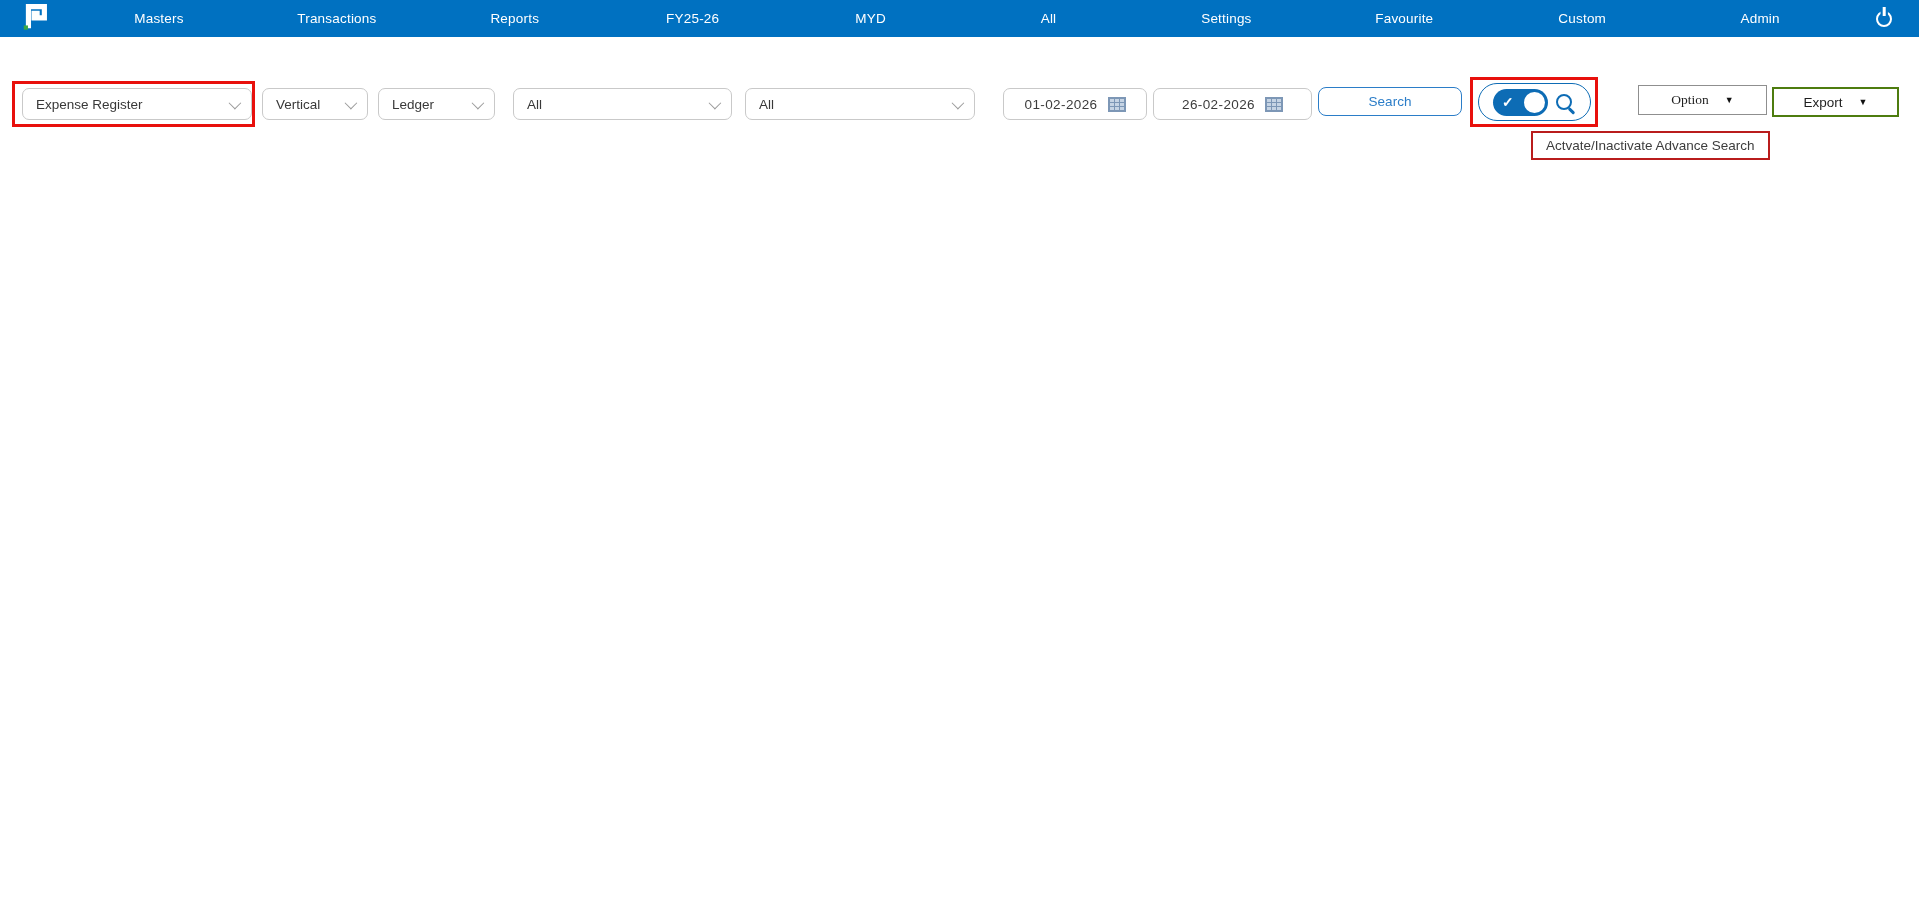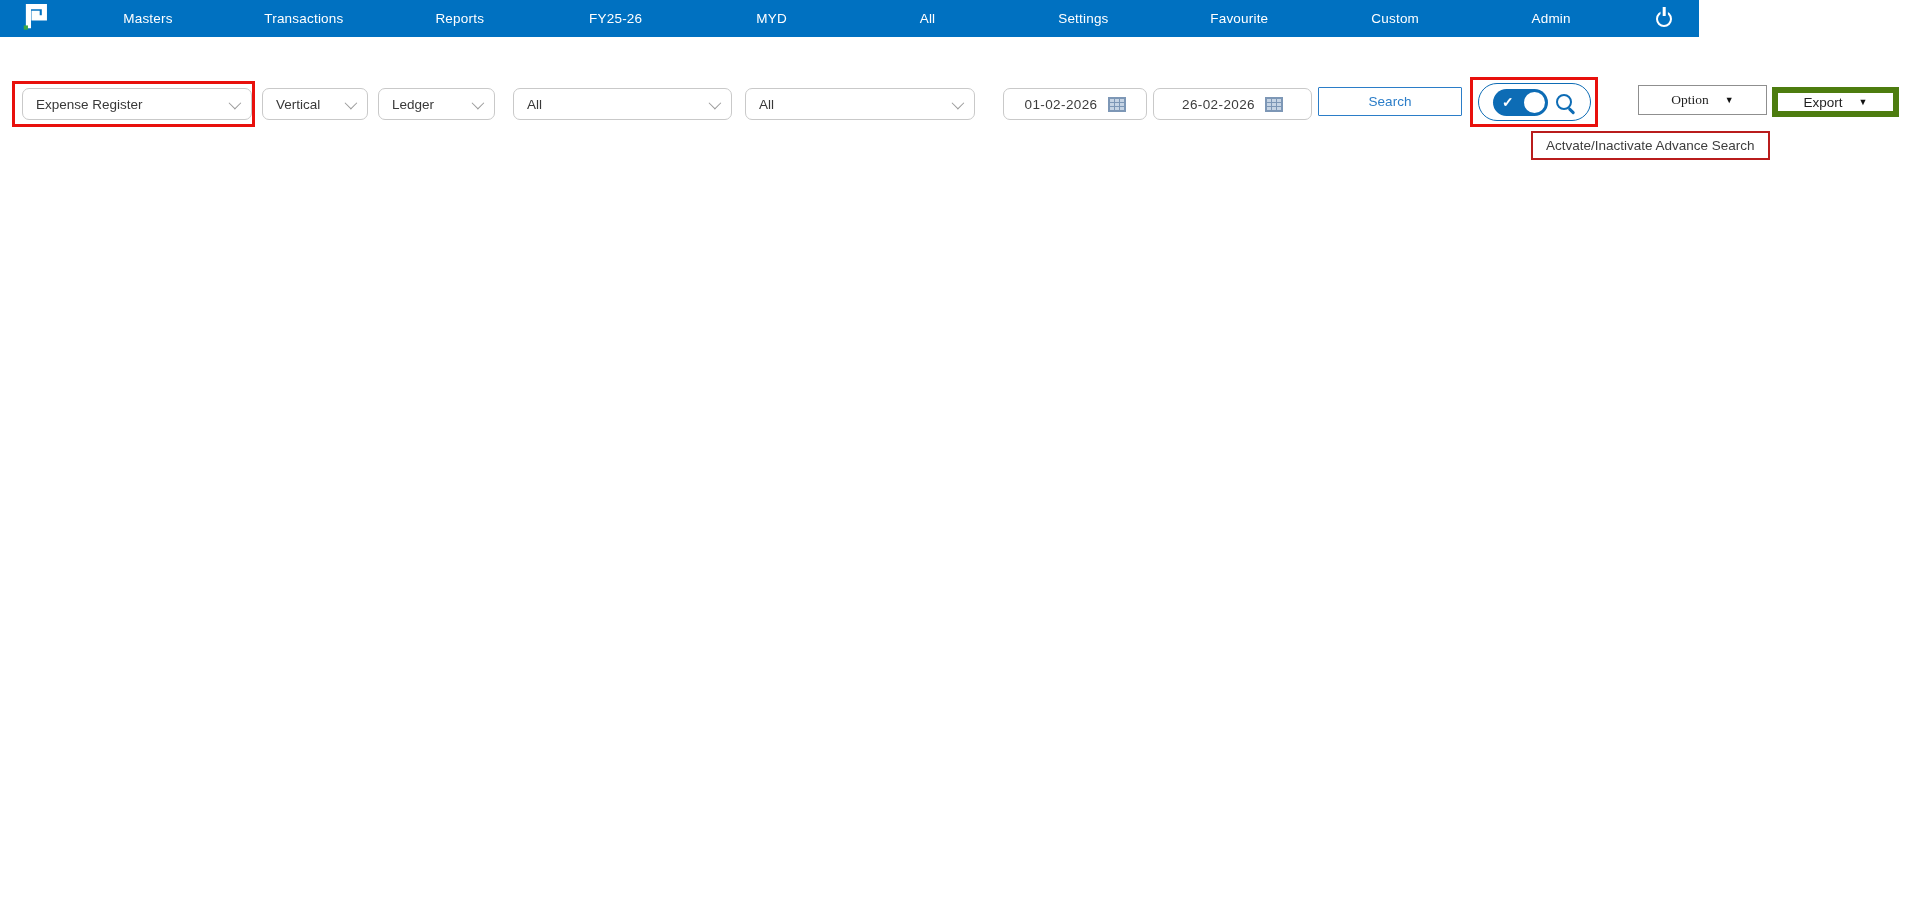--- a/index.html
+++ b/index.html
@@ -1,20 +1,20 @@
 <!DOCTYPE html>
 <html><head>
 <meta charset="utf-8">
 <style>
   * { margin:0; padding:0; box-sizing:border-box; }
   html,body { width:1919px; height:907px; background:#ffffff; font-family:"Liberation Sans", sans-serif; overflow:hidden; }
   .app { position:relative; width:1919px; height:907px; background:#fff; }
 
   
-  .navbar { position:absolute; left:0; top:0; width:1699px; height:37px; background:#0071c1; display:flex; align-items:center; }
+  .navbar { position:absolute; left:0; top:0; width:1919px; height:37px; background:#0071c1; display:flex; align-items:center; }
   .logo { width:70px; display:flex; align-items:center; justify-content:center; cursor:pointer; }
   .nav-items { flex:1; display:flex; height:100%; }
   .nav-item { flex:1; display:flex; align-items:center; justify-content:center; color:#ffffff; font-size:13.5px; letter-spacing:.2px; cursor:pointer; white-space:nowrap; }
   .nav-power { width:70px; display:flex; align-items:center; justify-content:center; cursor:pointer; }
   .power-icon { position:relative; width:16px; height:16px; border:2.4px solid #fff; border-radius:50%; display:inline-block; }
   .power-icon::before { content:''; position:absolute; top:-6px; left:50%; transform:translateX(-50%); width:2.6px; height:9px; background:#fff; box-shadow:0 0 0 2.2px #0071c1; }
 
   
   .title-bar { position:absolute; left:0; top:37px; width:1919px; height:36px; background:#f4f5f5; border-bottom:2px solid #aeaeae; display:flex; align-items:center; justify-content:center; }
   .title-bar h1 { font-size:15.5px; font-weight:700; color:#1b1b1b; }
@@ -28,34 +28,34 @@
   .red2 { left:1470px; top:4px; width:128px; height:50px; }
 
   .select { height:32px; top:15px; border:1px solid #c9c9c9; border-radius:7px; background:#fff; display:flex; align-items:center; justify-content:space-between; padding:0 13px; cursor:pointer; }
   .select .val { font-size:13.5px; color:#383838; }
   .chev { width:9px; height:9px; border-right:1.6px solid #9a9a9a; border-bottom:1.6px solid #9a9a9a; transform:rotate(45deg) translateY(-2px); margin-left:10px; }
 
   .date-field { height:32px; top:15px; border:1px solid #c9c9c9; border-radius:7px; background:#fff; display:flex; align-items:center; justify-content:center; gap:10px; cursor:text; }
   .date-field .val { font-size:13.5px; color:#3c3c3c; letter-spacing:.4px; }
   .cal-icon { width:18px; height:15px; border:1px solid #7d97b6; background-color:#c6d4e4; background-image:linear-gradient(#7d97b6 1px, transparent 1px), linear-gradient(90deg,#7d97b6 1px, transparent 1px); background-size:5px 4px; cursor:pointer; }
 
-  .search-btn { left:1318px; top:14px; width:144px; height:29px; border:1.5px solid #2b7dc8; border-radius:1px; background:#fff; color:#2b7dc8; font-size:13.5px; display:flex; align-items:center; justify-content:center; cursor:pointer; }
+  .search-btn { left:1318px; top:14px; width:144px; height:29px; border:1.5px solid #2b7dc8; border-radius:8px; background:#fff; color:#2b7dc8; font-size:13.5px; display:flex; align-items:center; justify-content:center; cursor:pointer; }
 
   .adv-search { left:1478px; top:10px; width:113px; height:38px; border:1.6px solid #0d6cb5; border-radius:19px; background:#fff; display:flex; align-items:center; justify-content:space-evenly; padding:0 6px; }
   .toggle { position:relative; width:55px; height:27px; background:#0d6cb5; border-radius:14px; display:flex; align-items:center; cursor:pointer; }
   .toggle .check { color:#ffffff; font-size:14px; font-weight:700; margin-left:9px; }
   .toggle .knob { position:absolute; right:3px; top:3px; width:21px; height:21px; background:#ffffff; border-radius:50%; }
   .mag-icon { position:relative; width:16px; height:16px; border:2.4px solid #0d6cb5; border-radius:50%; cursor:pointer; margin-right:4px; }
   .mag-icon::after { content:''; position:absolute; width:2.6px; height:8px; background:#0d6cb5; bottom:-7px; right:-3px; transform:rotate(-45deg); border-radius:2px; }
 
   .drop-btn { top:12px; height:30px; background:#fff; display:flex; align-items:center; justify-content:center; gap:16px; cursor:pointer; }
   .drop-btn .lbl { font-size:13.5px; color:#1f1f1f; }
   .caret { font-size:9px; color:#111; line-height:1; }
   .option-btn { left:1638px; width:129px; border:1px solid #8f8f8f;font-family:Liberation Serif, serif; }
-  .export-btn { left:1772px; top:14px; width:127px; border:6px solid #4d7c0f; }
+  .export-btn { left:1772px; top:14px; width:127px; border:2px solid #4d7c0f; }
 
   
   .tooltip { position:absolute; left:1531px; top:131px; padding:5px 13px; background:#ffffff; border:2px solid #b91c1c; font-size:13.5px; color:#3d3d3d; white-space:nowrap; z-index:6; }
 
   
   .empty-msg { position:absolute; left:0; top:404px; width:1919px; text-align:center; font-size:13.5px; color:#6b6b6b; }
 </style>
 </head>
 <body>
 

